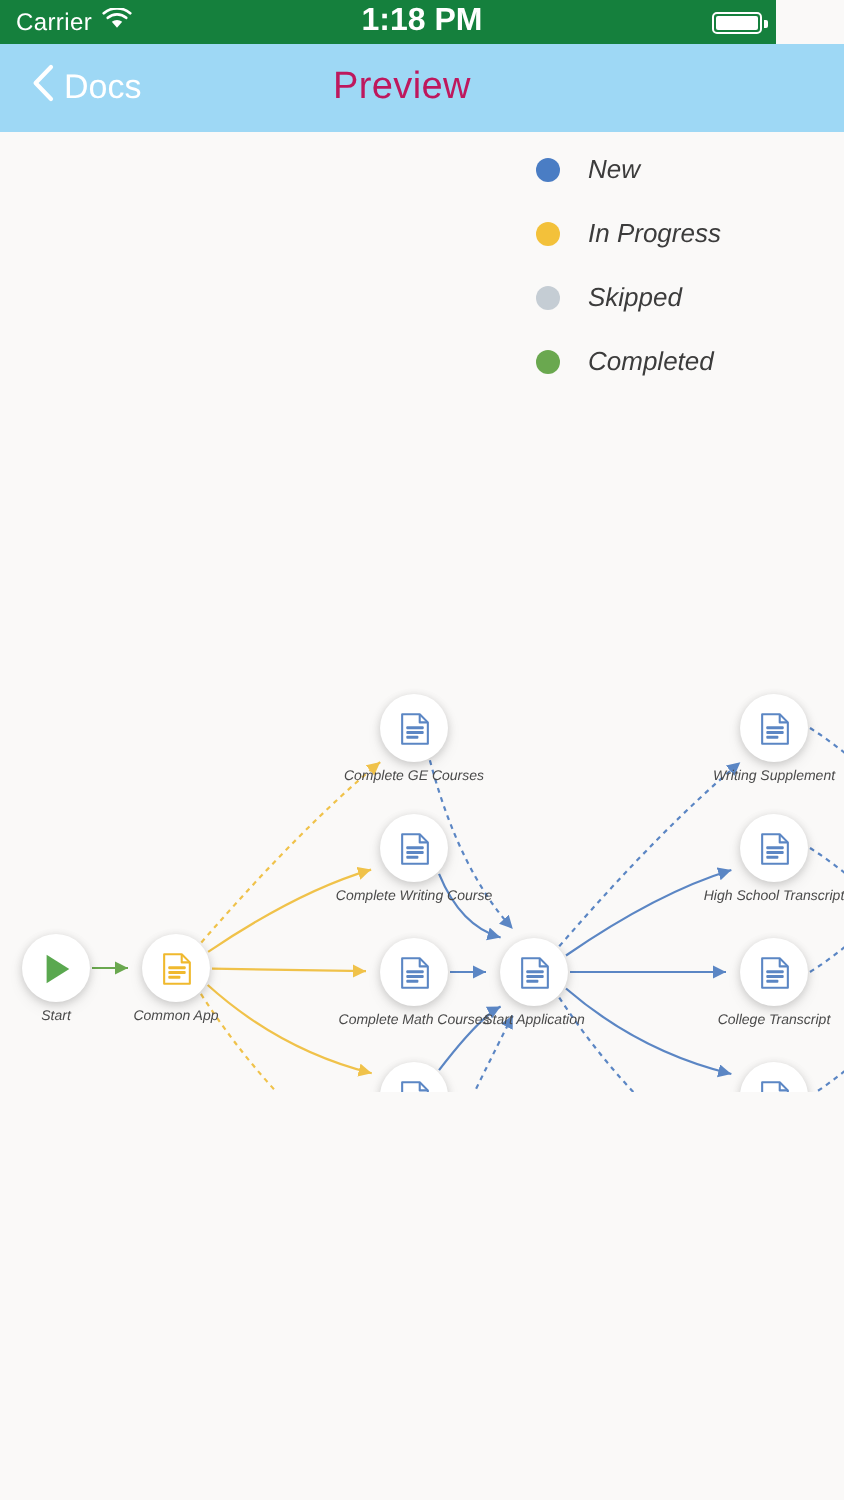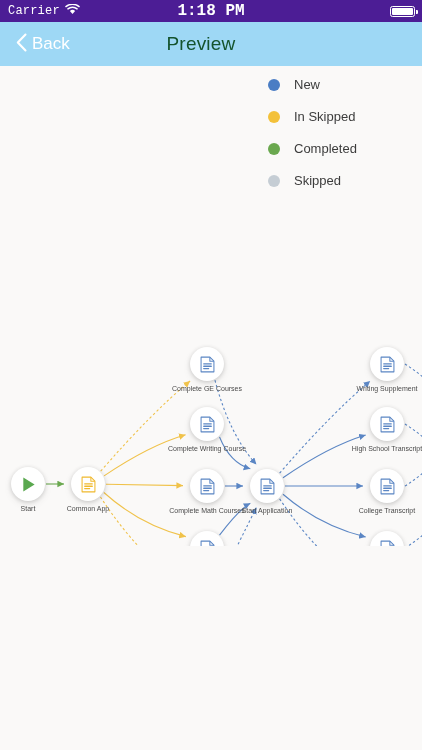--- a/index.html
+++ b/index.html
@@ -8,26 +8,25 @@
     width: 422px; height: 750px;
     overflow: hidden;
     background: #faf9f8;
     font-family: "Liberation Sans", sans-serif;
     -webkit-font-smoothing: antialiased;
   }
 
   
   #status-bar {
     position: absolute; left: 0; top: 0;
-    width: 422px; height: 22px;
-    background: #4c1d95;
+    width: 388px; height: 22px;
+    background: #15803d;
     display: flex; align-items: center;
     color: #ffffff;
     font-size: 12px;
-    font-family: Liberation Mono, monospace;
   }
   #status-left {
     position: absolute; left: 8px; top: 0; height: 22px;
     display: flex; align-items: center; gap: 5px;
   }
   #carrier-label { font-size: 12px; letter-spacing: .2px; color:#ffffff; }
   .wifi-icon { display:block; }
   #status-time {
     position: absolute; left: 0; width: 422px; top: 0; height: 22px;
     display: flex; align-items: center; justify-content: center;
@@ -62,29 +61,30 @@
   }
   #back-button {
     position: absolute; left: 16px; top: 0; height: 44px;
     display: flex; align-items: center; gap: 5px;
     color: #ffffff; cursor: pointer;
   }
   #back-label { font-size: 17px; color: #ffffff; }
   #nav-title {
     position: absolute; left: 0; top: 0; width: 402px; height: 44px;
     display: flex; align-items: center; justify-content: center;
-    font-size: 19px; color: #14532d; letter-spacing: .2px;
+    font-size: 19px; color: #be185d; letter-spacing: .2px;
   }
 
   
   #canvas {
     position: absolute; left: 0; top: 66px;
     width: 422px; height: 480px;
     background: #faf9f8;
     overflow: hidden;
+    font-style: italic;
   }
   #graph-svg { position: absolute; left: 0; top: 0; }
 
   
   #legend {
     position: absolute; left: 268px; top: 11px;
     display: flex; flex-direction: column;
     gap: 17px;
     z-index: 5;
   }
@@ -139,21 +139,21 @@
 </div>
 
 <div id="nav-bar">
   <div id="nav-title">Preview</div>
   <div id="back-button">
     <span>
       <svg width="11" height="19" viewBox="0 0 11 19">
         <path d="M9.5 1.5 L1.8 9.5 L9.5 17.5" stroke="#fff" stroke-width="2.1" fill="none" stroke-linecap="round" stroke-linejoin="round"></path>
       </svg>
     </span>
-    <span id="back-label">Back</span>
+    <span id="back-label">Docs</span>
   </div>
 </div>
 
 <div id="canvas">
 
   <svg id="graph-svg" width="422" height="684">
     <defs>
       <marker id="ar-blue" markerWidth="7" markerHeight="7" refX="6" refY="3" orient="auto">
         <path d="M0,0 L6,3 L0,6 z" fill="#5b86c4"></path>
       </marker>
@@ -189,29 +189,29 @@
       </g>
   </svg>
 
   <div id="legend">
       <div class="legend-item">
         <span class="legend-dot" style="background: rgb(74, 125, 196);"></span>
         <span class="legend-label">New</span>
       </div>
       <div class="legend-item">
         <span class="legend-dot" style="background: rgb(243, 193, 58);"></span>
-        <span class="legend-label">In Skipped</span>
+        <span class="legend-label">In Progress</span>
+      </div>
+      <div class="legend-item">
+        <span class="legend-dot" style="background: rgb(197, 205, 212);"></span>
+        <span class="legend-label">Skipped</span>
       </div>
       <div class="legend-item">
         <span class="legend-dot" style="background: rgb(106, 168, 79);"></span>
         <span class="legend-label">Completed</span>
-      </div>
-      <div class="legend-item">
-        <span class="legend-dot" style="background: rgb(197, 205, 212);"></span>
-        <span class="legend-label">Skipped</span>
       </div>
     </div>
 
   <div id="nodes-layer">
       <div class="node" style="left: 28px; top: 418px;">
         <svg width="17" height="17" viewBox="0 0 18 18" class="doc-icon">
           <path d="M3.5 1.5 L15.5 9 L3.5 16.5 Z" fill="#5aa84f"></path>
         </svg>
       </div>
       <div class="node-label" style="left: 28px; top: 439px;">Start</div>

